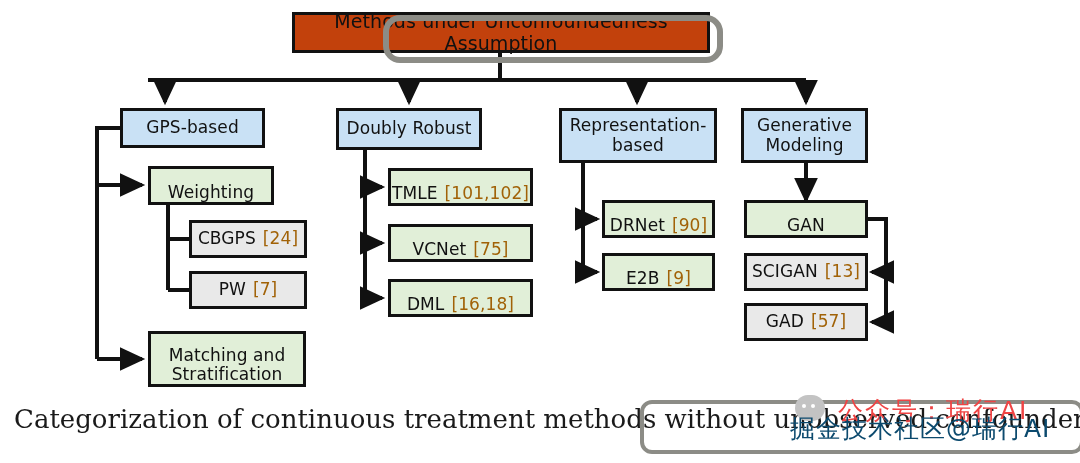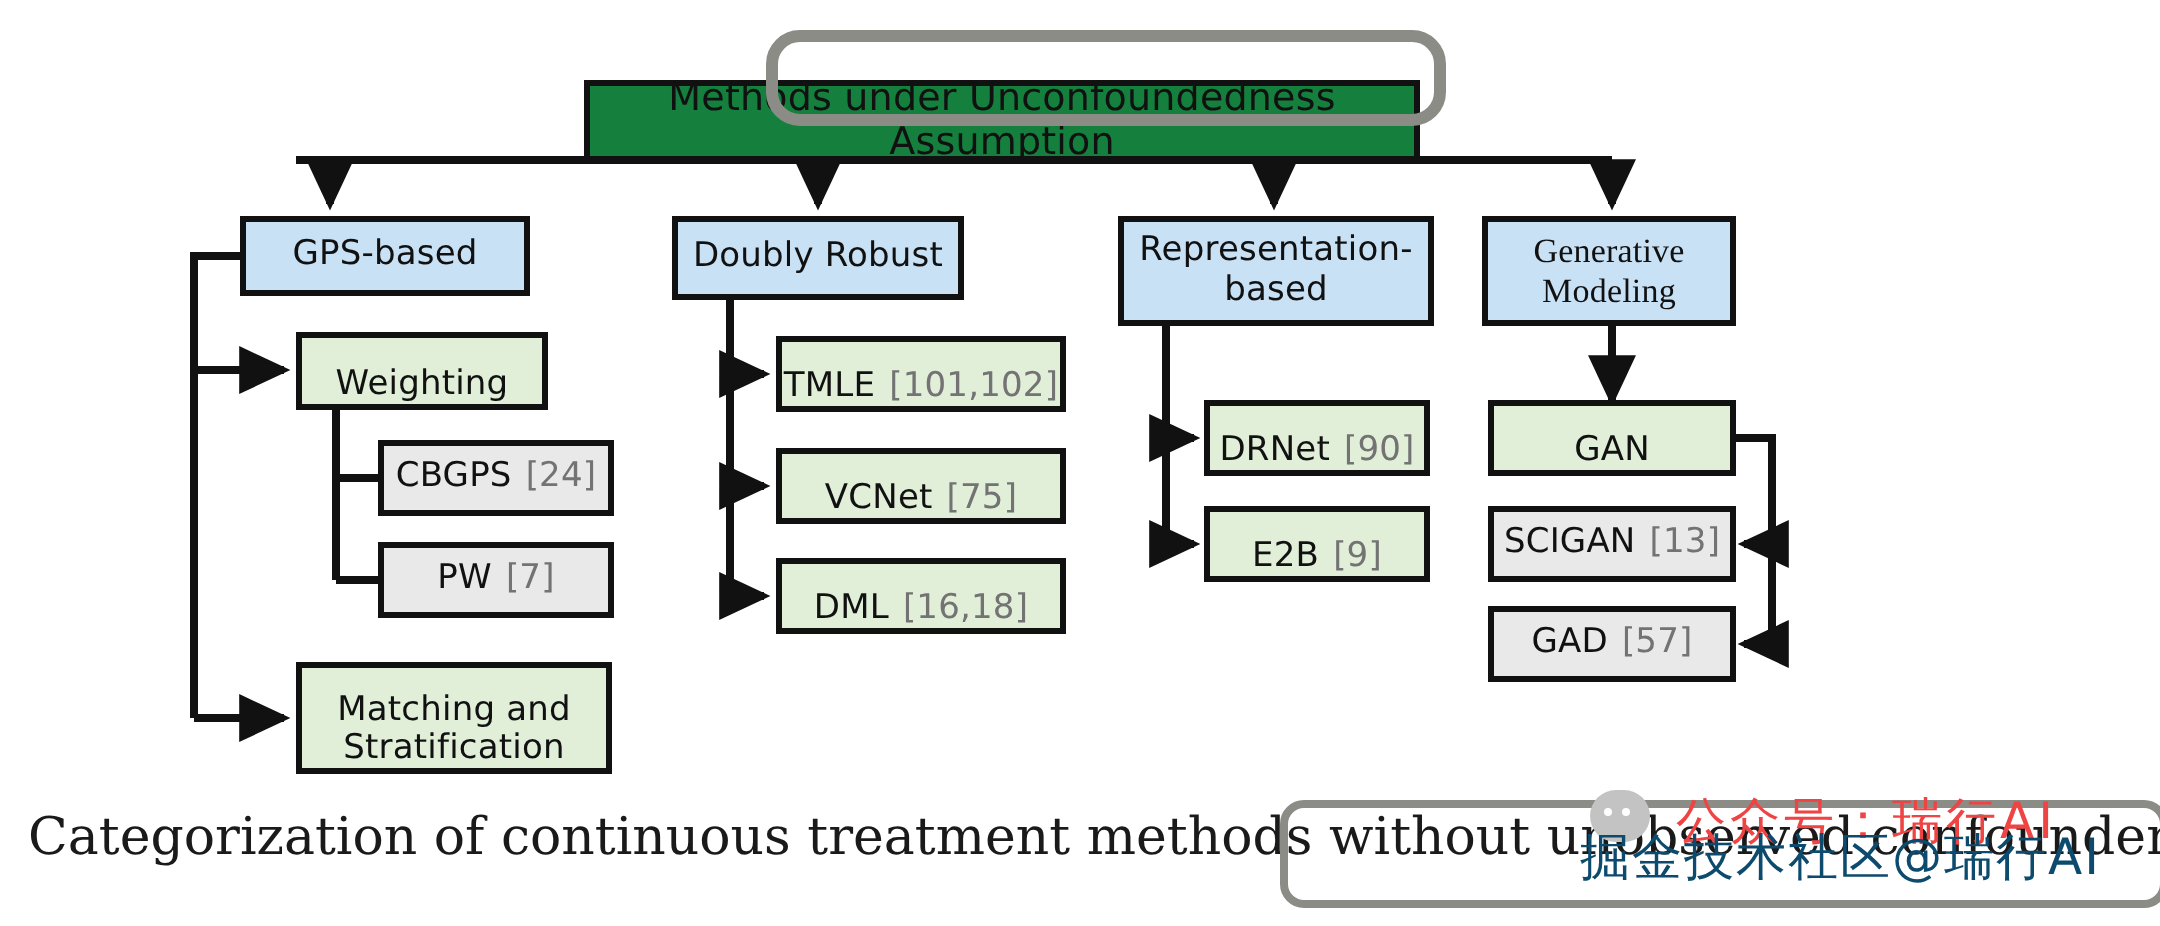--- a/index.html
+++ b/index.html
@@ -19,28 +19,27 @@
     border:3px solid #111111;
     display:flex;align-items:center;justify-content:center;
     text-align:center;
     line-height:1.12;
     color:#111111;
     font-family:"DejaVu Sans",sans-serif;
     letter-spacing:0.1px;
     z-index:3;
   }
   .node .lbl{display:block;}
-  .cite{color:#737373;}
+  .cite{color:#a16207;}
 
   .n-title{
-    background:#15803d;
+    background:#c2410c;
     font-size:19px;
     border-width:3px;
     z-index:4;
-    margin-top:28px;
   }
   .hl{
     position:absolute;
     border:6px solid #8c8c86;
     border-radius:17px;
     background:transparent;
     z-index:5;
     pointer-events:none;
   }
   .n-blue{background:#c9e1f5;font-size:17px;}
@@ -145,21 +144,21 @@
 
   <div class="node n-blue" style="left:336px;top:108px;width:146px;height:42px;text-align:center;">
     <span class="lbl">Doubly Robust</span>
   </div>
 
   <div class="node n-blue multiline" style="left:559px;top:108px;width:158px;height:55px;white-space:pre-line;">
     <span class="lbl">Representation-
 based</span>
   </div>
 
-  <div class="node n-blue multiline" style="left:741px;top:108px;width:127px;height:55px;white-space:pre-line;font-family:Liberation Serif, serif;">
+  <div class="node n-blue multiline" style="left:741px;top:108px;width:127px;height:55px;white-space:pre-line;">
     <span class="lbl">Generative
 Modeling</span>
   </div>
 
   <div class="node n-green" style="left:148px;top:166px;width:126px;height:39px;">
     <span class="lbl">Weighting</span>
   </div>
 
   <div class="node n-gray" style="left:189px;top:220px;width:118px;height:38px;">
     <span class="lbl">CBGPS</span>

